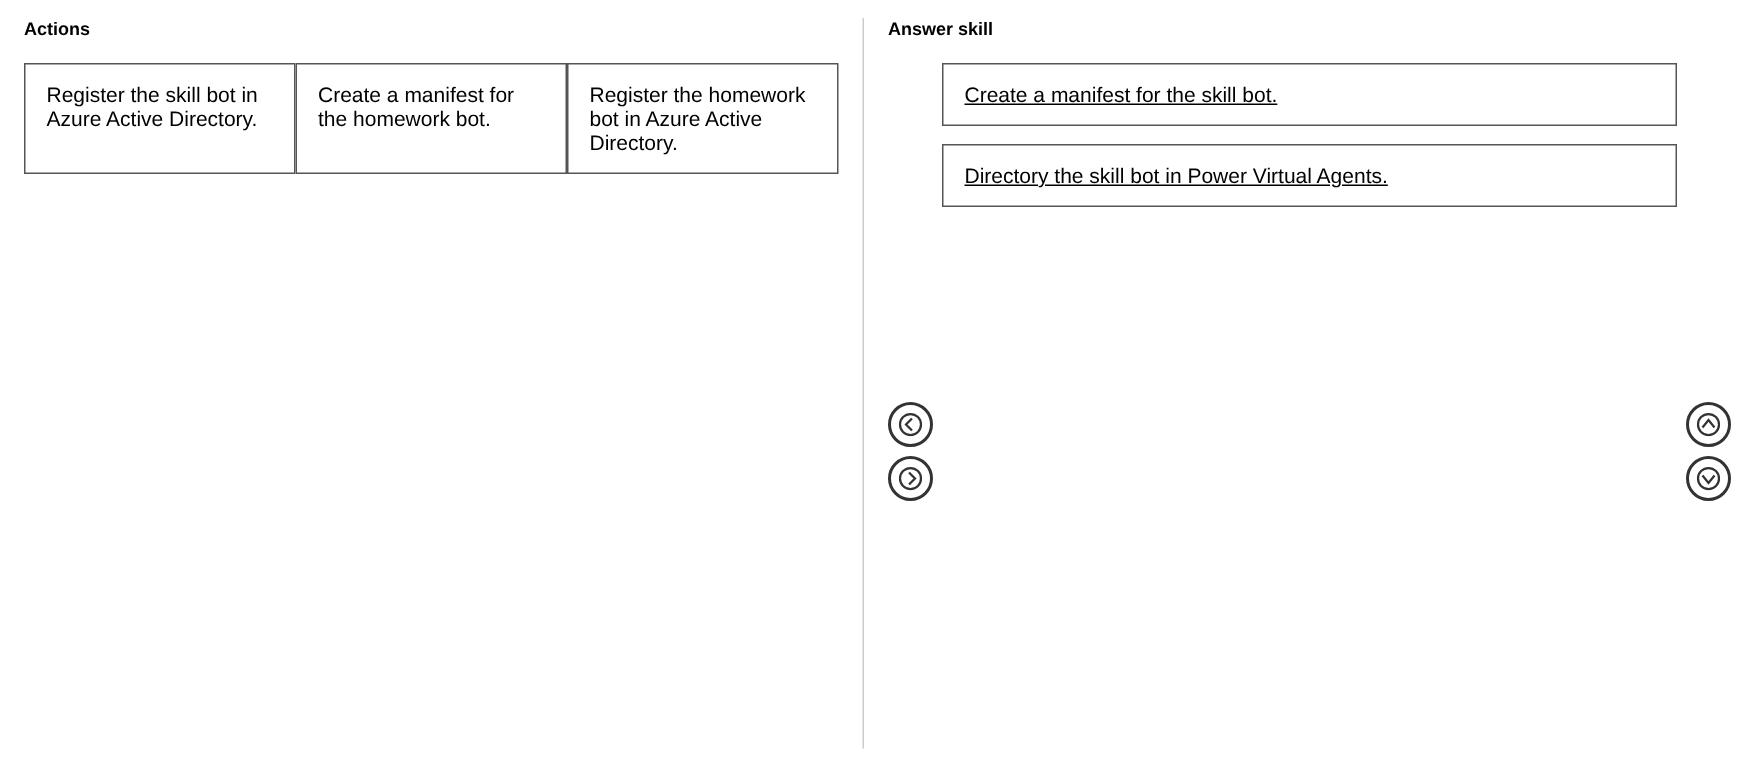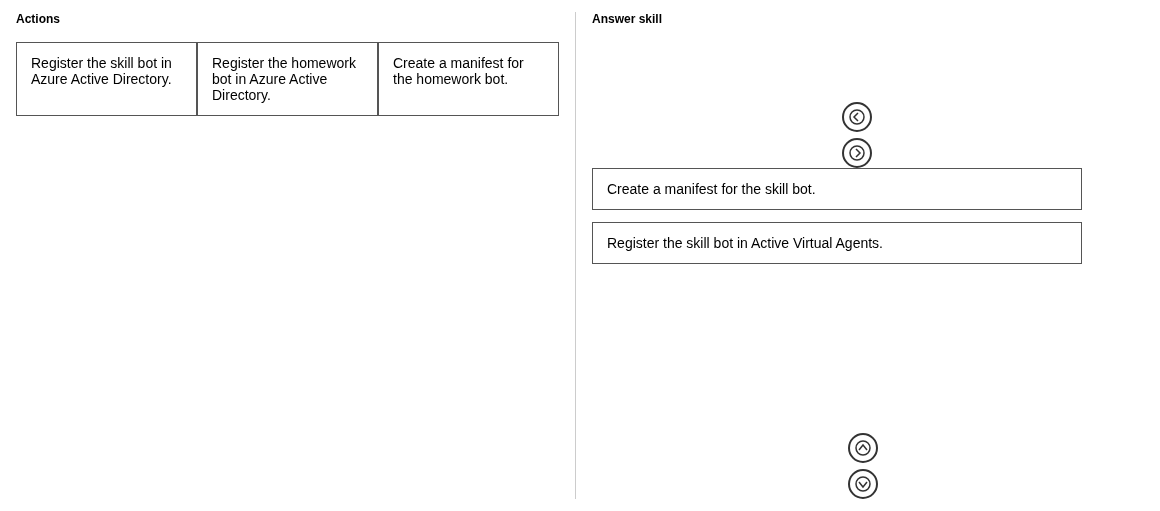--- a/index.html
+++ b/index.html
@@ -54,22 +54,22 @@
       border: 1px solid #555;
       padding: 12px 14px;
       margin-bottom: 20px;
       background: #ffffff;
       cursor: pointer;
       width: 510px;
     }
 
     .answer-area-content {
       display: flex;
-      flex-direction: column;
       flex: 1;
+      text-decoration: underline;
     }
 
     .answer-nav-left {
       display: flex;
       flex-direction: column;
       justify-content: center;
       align-items: center;
       gap: 6px;
       margin-right: 6px;
       margin-top: 60px;
@@ -126,24 +126,24 @@
 <div class="container">
 
   <div class="actions-panel">
     <div class="panel-title">Actions</div>
     <div class="actions-items">
       <div class="spacer-block"></div>
       <div class="action-item">
         <span>Register the skill bot in Azure Active Directory.</span>
       </div>
       <div class="action-item">
-        <span>Register the homework bot in Azure Active Directory.</span>
+        <span>Create a manifest for the homework bot.</span>
       </div>
       <div class="action-item">
-        <span>Create a manifest for the homework bot.</span>
+        <span>Register the homework bot in Azure Active Directory.</span>
       </div>
     </div>
   </div>
 
   <div class="answer-panel">
     <div class="panel-title">Answer skill</div>
     <div class="answer-area-content">
 
       <div class="answer-nav-left">
         <button class="nav-btn" title="Move left">
@@ -158,21 +158,21 @@
             <polyline points="7,4 11,8 7,12" fill="none" stroke="#333" stroke-width="1.5"></polyline>
           </svg>
         </button>
       </div>
 
       <div class="answer-items">
         <div class="answer-item">
           <span>Create a manifest for the skill bot.</span>
         </div>
         <div class="answer-item">
-          <span>Register the skill bot in Active Virtual Agents.</span>
+          <span>Directory the skill bot in Power Virtual Agents.</span>
         </div>
       </div>
 
       <div class="answer-nav-right">
         <button class="nav-btn" title="Move up">
           <svg width="16" height="16" viewBox="0 0 16 16">
             <circle cx="8" cy="8" r="7" fill="none" stroke="#333" stroke-width="1.5"></circle>
             <polyline points="4,10 8,5 12,10" fill="none" stroke="#333" stroke-width="1.5"></polyline>
           </svg>
         </button>

